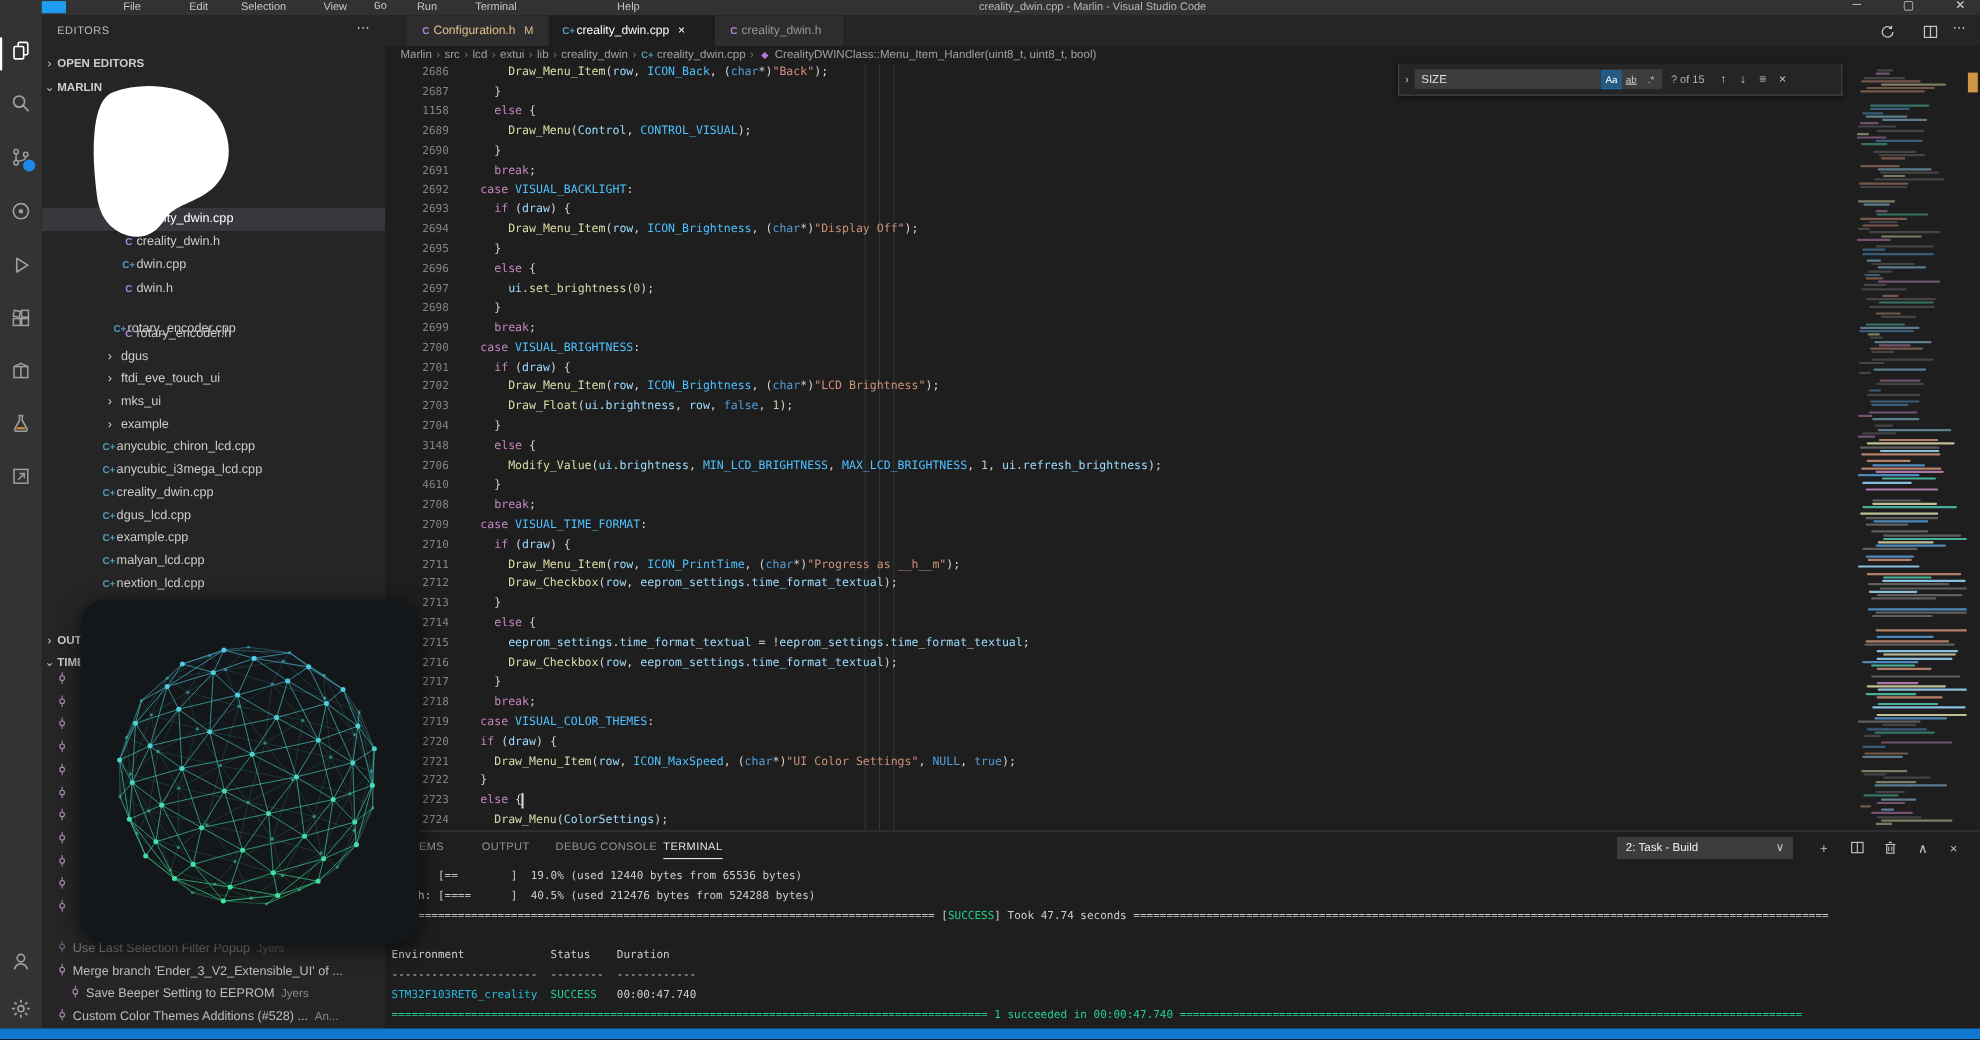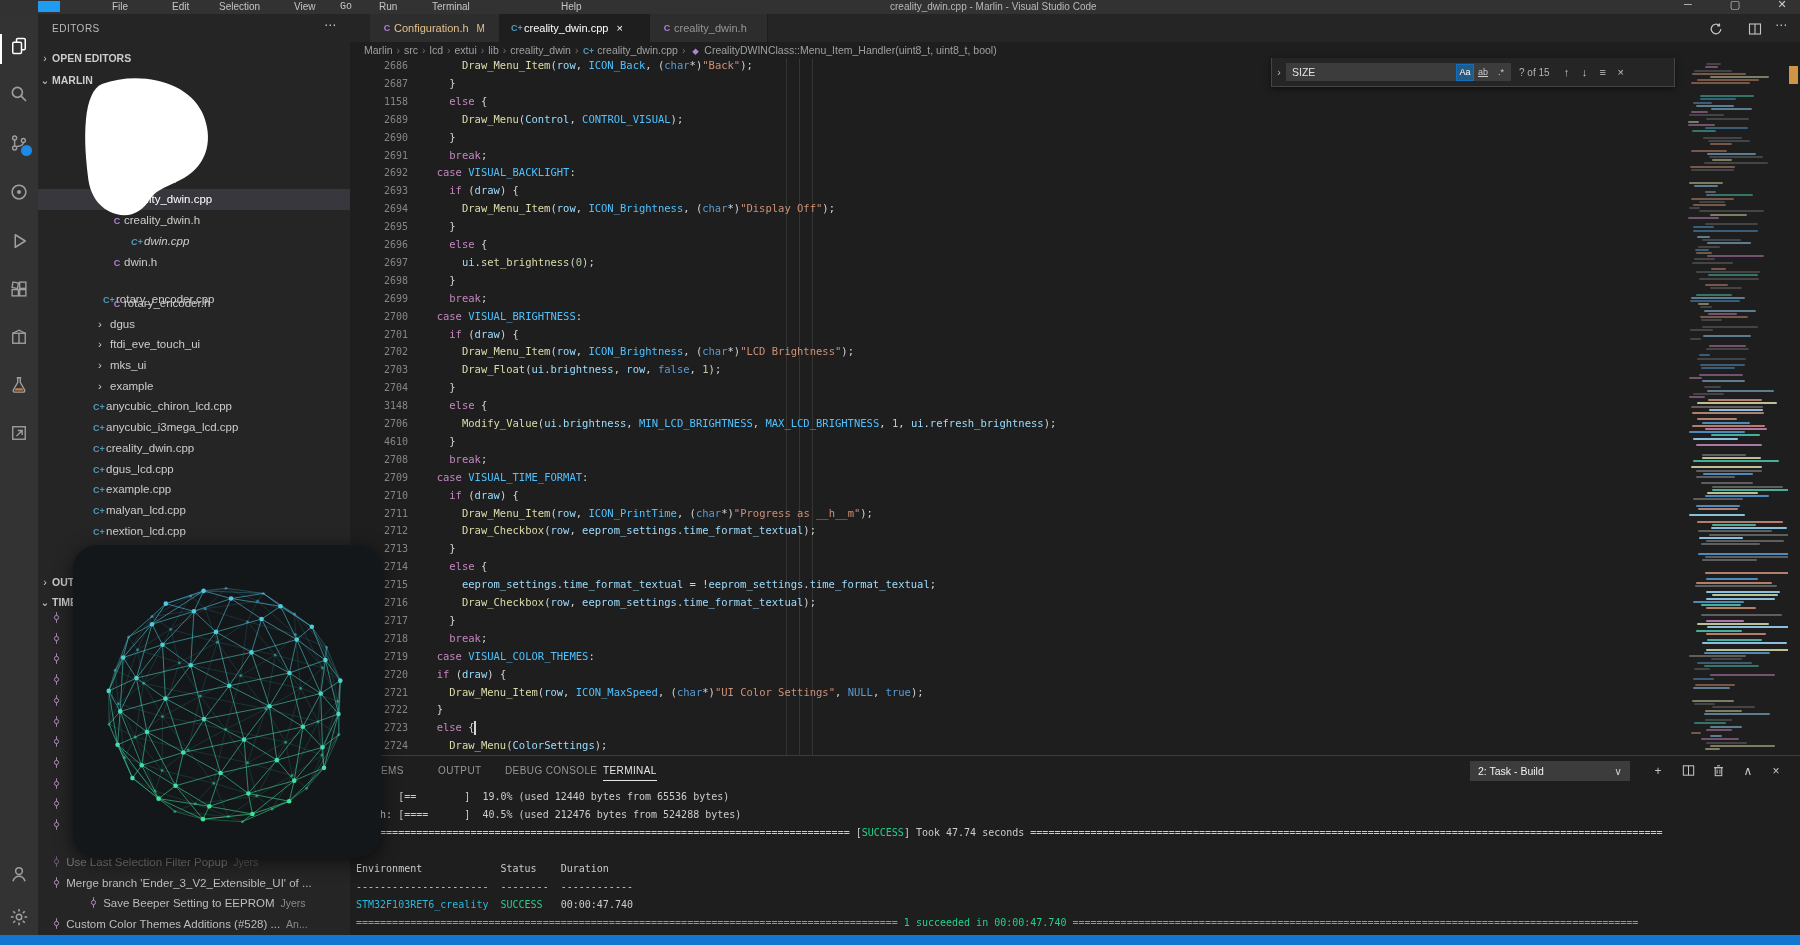--- a/index.html
+++ b/index.html
@@ -202,21 +202,21 @@
   <div id="sidebar" class="abs">
     <div class="sb-header">EDITORS</div>
     <div class="sb-more">⋯</div>
     <div class="sb-section" style="top:34px;"><span class="chev">›</span><span>OPEN EDITORS</span></div>
     <div class="sb-section" style="top:56px;"><span class="chev">⌄</span><span>MARLIN</span></div>
     <div id="tree-root">
         <div class="tree-row" style="top: 134px; padding-left: 60px; box-sizing: border-box;"><span class="tree-chev">›</span><span>anycubic_i3mega</span></div>
         <div class="tree-row" style="top: 154.7px; padding-left: 60px; box-sizing: border-box;"><span class="tree-chev">⌄</span><span>creality_dwin</span></div>
         <div class="tree-row selected" style="top: 175.4px; padding-left: 72px; box-sizing: border-box;"><span class="fi cpp">C+</span><span>creality_dwin.cpp</span></div>
         <div class="tree-row" style="top: 196.1px; padding-left: 72px; box-sizing: border-box;"><span class="fi h">C</span><span>creality_dwin.h</span></div>
-        <div class="tree-row" style="top: 216.8px; padding-left: 92px; box-sizing: border-box; font-style: italic;"><span class="fi cpp">C+</span><span>dwin.cpp</span></div>
+        <div class="tree-row" style="top: 216.8px; padding-left: 72px; box-sizing: border-box;"><span class="fi cpp">C+</span><span>dwin.cpp</span></div>
         <div class="tree-row" style="top: 237.5px; padding-left: 72px; box-sizing: border-box;"><span class="fi h">C</span><span>dwin.h</span></div>
         <div class="tree-row" style="top: 275px; padding-left: 64px; box-sizing: border-box;"><span class="fi cpp">C+</span><span>rotary_encoder.cpp</span></div>
         <div class="tree-row" style="top: 278.9px; padding-left: 72px; box-sizing: border-box;"><span class="fi h">C</span><span>rotary_encoder.h</span></div>
         <div class="tree-row" style="top: 299.6px; padding-left: 60px; box-sizing: border-box;"><span class="tree-chev">›</span><span>dgus</span></div>
         <div class="tree-row" style="top: 320.3px; padding-left: 60px; box-sizing: border-box;"><span class="tree-chev">›</span><span>ftdi_eve_touch_ui</span></div>
         <div class="tree-row" style="top: 341px; padding-left: 60px; box-sizing: border-box;"><span class="tree-chev">›</span><span>mks_ui</span></div>
         <div class="tree-row" style="top: 361.7px; padding-left: 60px; box-sizing: border-box;"><span class="tree-chev">›</span><span>example</span></div>
         <div class="tree-row" style="top: 382.4px; padding-left: 54px; box-sizing: border-box;"><span class="fi cpp">C+</span><span>anycubic_chiron_lcd.cpp</span></div>
         <div class="tree-row" style="top: 403.1px; padding-left: 54px; box-sizing: border-box;"><span class="fi cpp">C+</span><span>anycubic_i3mega_lcd.cpp</span></div>
         <div class="tree-row" style="top: 423.8px; padding-left: 54px; box-sizing: border-box;"><span class="fi cpp">C+</span><span>creality_dwin.cpp</span></div>
@@ -286,21 +286,21 @@
         <div class="tl-row" style="top: 838px; padding-left: 12px; opacity: 0.55;"><span style="vertical-align: -2px;"><svg width="13" height="13" viewBox="0 0 16 16">
               <circle cx="8" cy="8" r="2.6" fill="none" stroke="#b08bb8" stroke-width="1.2"></circle>
               <line x1="8" y1="1.5" x2="8" y2="5.4" stroke="#b08bb8" stroke-width="1.2"></line>
               <line x1="8" y1="10.6" x2="8" y2="14.5" stroke="#b08bb8" stroke-width="1.2"></line>
             </svg></span><span> Use Last Selection Filter Popup</span><span class="tl-author">Jyers</span></div>
         <div class="tl-row" style="top: 858.7px; padding-left: 12px;"><span style="vertical-align: -2px;"><svg width="13" height="13" viewBox="0 0 16 16">
               <circle cx="8" cy="8" r="2.6" fill="none" stroke="#b08bb8" stroke-width="1.2"></circle>
               <line x1="8" y1="1.5" x2="8" y2="5.4" stroke="#b08bb8" stroke-width="1.2"></line>
               <line x1="8" y1="10.6" x2="8" y2="14.5" stroke="#b08bb8" stroke-width="1.2"></line>
             </svg></span><span> Merge branch 'Ender_3_V2_Extensible_UI' of ...</span></div>
-        <div class="tl-row" style="top: 879.4px; padding-left: 24px; margin-left: 25px;"><span style="vertical-align: -2px;"><svg width="13" height="13" viewBox="0 0 16 16">
+        <div class="tl-row" style="top: 879.4px; padding-left: 24px;"><span style="vertical-align: -2px;"><svg width="13" height="13" viewBox="0 0 16 16">
               <circle cx="8" cy="8" r="2.6" fill="none" stroke="#b08bb8" stroke-width="1.2"></circle>
               <line x1="8" y1="1.5" x2="8" y2="5.4" stroke="#b08bb8" stroke-width="1.2"></line>
               <line x1="8" y1="10.6" x2="8" y2="14.5" stroke="#b08bb8" stroke-width="1.2"></line>
             </svg></span><span> Save Beeper Setting to EEPROM</span><span class="tl-author">Jyers</span></div>
         <div class="tl-row" style="top: 900.1px; padding-left: 12px;"><span style="vertical-align: -2px;"><svg width="13" height="13" viewBox="0 0 16 16">
               <circle cx="8" cy="8" r="2.6" fill="none" stroke="#b08bb8" stroke-width="1.2"></circle>
               <line x1="8" y1="1.5" x2="8" y2="5.4" stroke="#b08bb8" stroke-width="1.2"></line>
               <line x1="8" y1="10.6" x2="8" y2="14.5" stroke="#b08bb8" stroke-width="1.2"></line>
             </svg></span><span> Custom Color Themes Additions (#528) ...</span><span class="tl-author">An...</span></div>
       </div>

